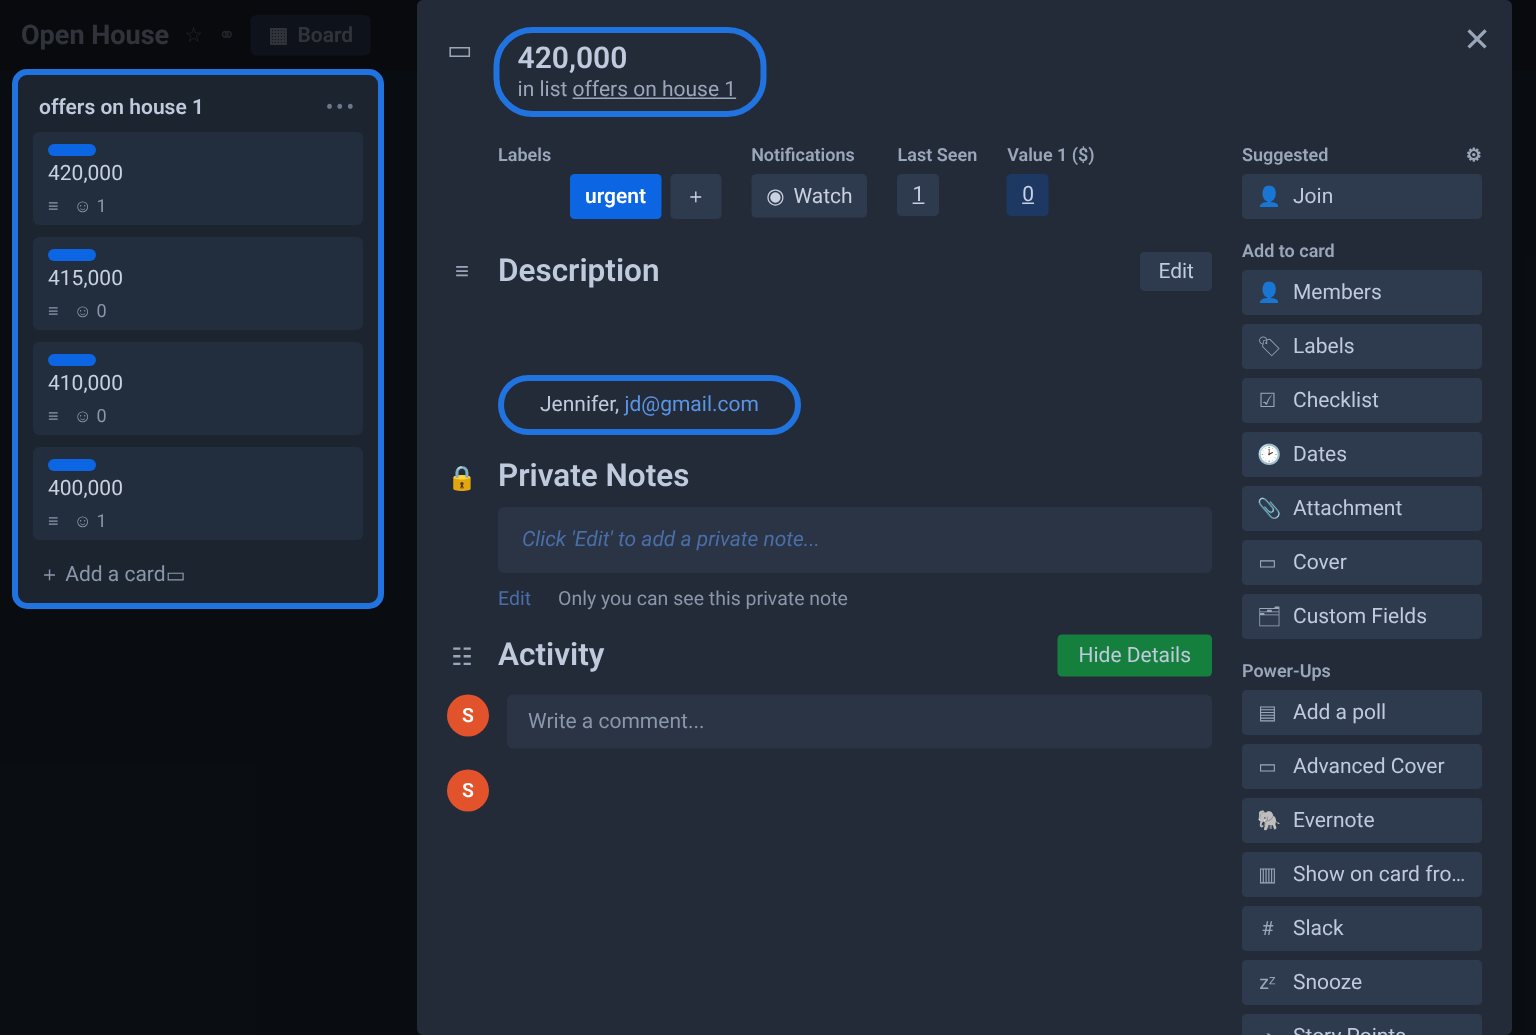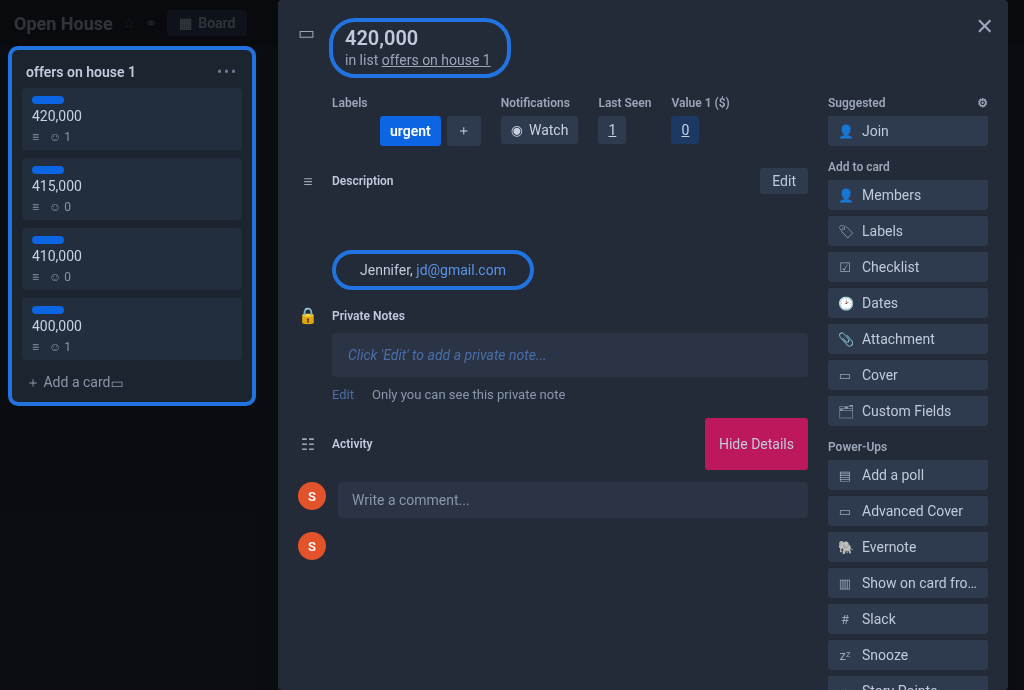--- a/index.html
+++ b/index.html
@@ -33,32 +33,32 @@
 .meta-row { display: flex; gap: 20px; margin-left: 34px; margin-bottom: 22px; flex-wrap: wrap; }
 .meta-block .meta-label { font-size: 12px; color: #9aa6ba; font-weight: 600; margin-bottom: 6px; }
 .btnrow { display: flex; gap: 6px; padding-left: 48px; }
 .chip { background: #2e3a4d; color: #c9d1e0; padding: 6px 10px; border-radius: 3px; font-size: 14px; display: inline-flex; align-items: center; gap: 6px; cursor: pointer; }
 .chip.urgent { background: #0c66e4; color: #fff; font-weight: 600; }
 .chip.plus { background: #2e3a4d; }
 .chip.value0 { background: #1d3863; text-decoration: underline; }
 .section { margin-left: 0; margin-bottom: 16px; }
 .section-head { display: flex; align-items: center; gap: 14px; margin-bottom: 8px; }
 .section-head .sicon { width: 20px; text-align: center; color: #9aa6ba; font-size: 16px; }
-.section-head .stitle { font-size: 12px; font-weight: 600; color: #bfcadd; flex: 1; }
+.section-head .stitle { font-size: 21px; font-weight: 600; color: #bfcadd; flex: 1; }
 .edit-btn { background: #2e3a4d; color: #bfcadd; padding: 5px 12px; border-radius: 3px; font-size: 14px; cursor: pointer; }
 .desc-box { margin-left: 34px; }
 .desc-oval { border: 4px solid #2173e0; border-radius: 22px; padding: 8px 24px; display: inline-block; color: #bfcadd; font-size: 14px; margin-top: 48px; }
 .desc-oval .email { color: #5a94e6; }
 .private-box { margin-left: 34px; background: #2a3444; border-radius: 4px; padding: 14px 16px; font-size: 14px; color: #4a6ea8; font-style: italic; cursor: pointer; }
 .private-foot { margin-left: 34px; display: flex; align-items: center; gap: 18px; margin-top: 10px; font-size: 13px; }
 .private-foot .edit-small { color: #4a6ea8; cursor: pointer; }
 .private-foot .note { color: #8a97ab; }
 .activity-head { display: flex; align-items: center; gap: 14px; }
 .activity-head .stitle { flex: 1; }
-.hide-btn { background: #be185d; color: #bfcadd; padding: 18px 14px; border-radius: 3px; font-size: 14px; cursor: pointer; }
+.hide-btn { background: #15803d; color: #bfcadd; padding: 6px 14px; border-radius: 3px; font-size: 14px; cursor: pointer; }
 .comment-row { display: flex; gap: 12px; margin-top: 12px; margin-left: 0; }
 .avatar { width: 28px; height: 28px; border-radius: 50%; background: #e2522b; color: #fff; display: flex; align-items: center; justify-content: center; font-size: 13px; font-weight: 600; flex-shrink: 0; }
 .comment-input { flex: 1; background: #2a3444; border-radius: 4px; padding: 10px 14px; color: #8a97ab; font-size: 14px; cursor: text; }
 .activity-item { display: flex; gap: 12px; margin-top: 14px; font-size: 14px; }
 .activity-item .body .line1 { color: #a6b0bf; }
 .activity-item .body .line1 .user { font-weight: 600; color: #bfcadd; }
 .activity-item .body .time { font-size: 12px; color: #8a97ab; margin-top: 2px; }
 .side-label { font-size: 12px; color: #9aa6ba; font-weight: 600; margin: 0 0 6px; display: flex; justify-content: space-between; align-items: center; }
 .side-btn { background: #2e3a4d; color: #bfcadd; padding: 7px 10px; border-radius: 3px; font-size: 14px; display: flex; align-items: center; gap: 10px; margin-bottom: 6px; cursor: pointer; }
 .side-btn .bicon { width: 14px; text-align: center; font-size: 13px; color: #9aa6ba; }

